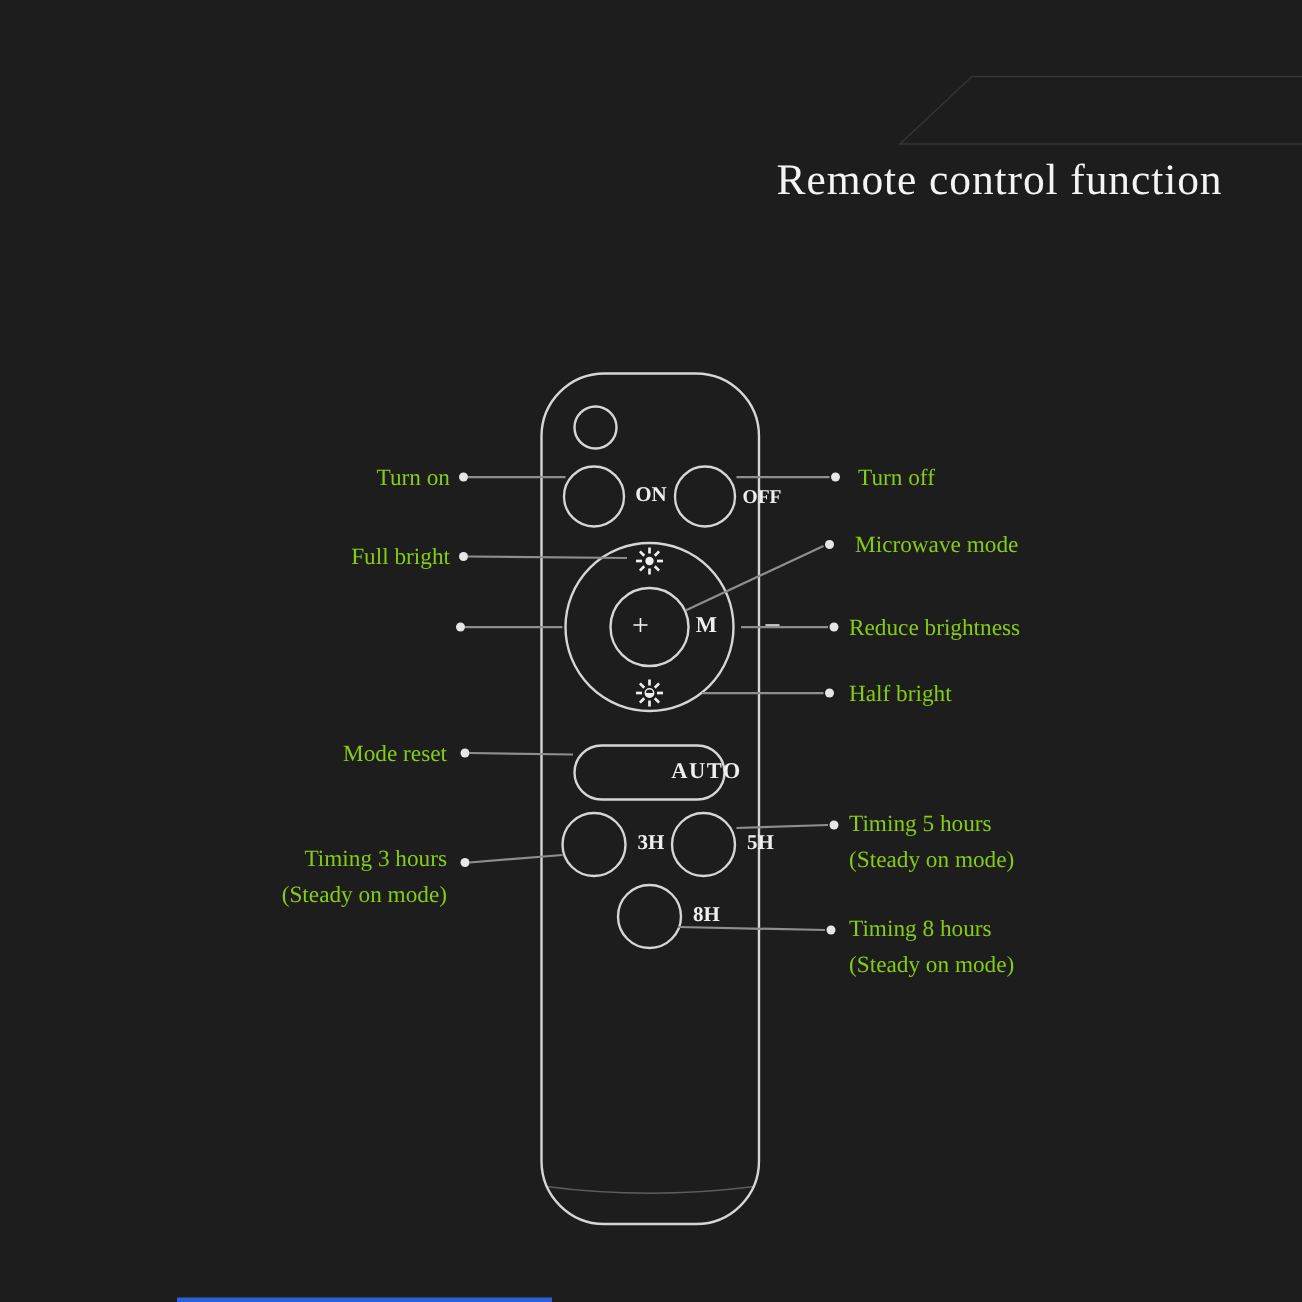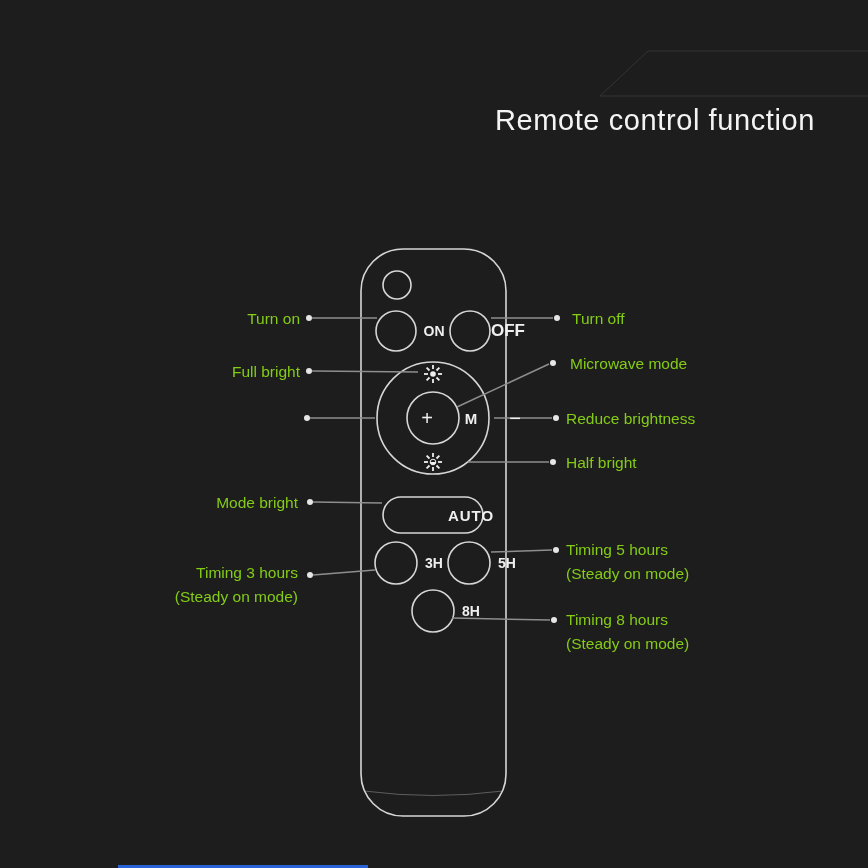--- a/index.html
+++ b/index.html
@@ -1,19 +1,19 @@
 <!DOCTYPE html>
 <html><head>
 <meta charset="utf-8">
 <style>
   html,body { margin:0; padding:0; background:#111; }
   .stage {
     position:relative; width:868px; height:868px;
     background:#1d1d1d; overflow:hidden;
-    font-family:Liberation Sans, sans-serif;
+    font-family:Liberation Serif, serif;
     -webkit-font-smoothing:antialiased;
   }
   .overlay { position:absolute; left:0; top:0; }
   .page-title {
     position:absolute; top:104px; right:53px; margin:0;
     font-size:29px; font-weight:400; letter-spacing:0.6px;
     color:#f4f4f4;
   }
   .btn-label {
     position:absolute; transform:translate(-50%,-50%);
@@ -108,37 +108,37 @@
       <circle cx="556" cy="418" r="3"></circle>
       <circle cx="553" cy="462" r="3"></circle>
       <circle cx="556" cy="550" r="3"></circle>
       <circle cx="554" cy="620" r="3"></circle>
     </g>
   </svg>
 
   <h1 class="page-title">Remote control function</h1>
 
   <div class="btn-label" style="left:396px; top:331px; font-size:14px;">ON</div>
-  <div class="btn-label" style="left:470px; top:331px; font-size:17px;">OFF</div>
+  <div class="btn-label" style="left:470px; top:331px; font-size:13px;">OFF</div>
   <div class="btn-label" style="left:433px; top:418px; font-size:15px;">M</div>
   <div class="btn-label" style="left:389px; top:418px; font-size:20px; font-weight:400;">+</div>
   <div class="btn-label" style="left:477px; top:418px; font-size:20px; font-weight:400;">−</div>
   <div class="btn-label" style="left:433px; top:515px; font-size:15px; letter-spacing:1px;">AUTO</div>
   <div class="btn-label" style="left:396px; top:563px; font-size:14px;">3H</div>
   <div class="btn-label" style="left:469px; top:563px; font-size:14px;">5H</div>
   <div class="btn-label" style="left:433px; top:611px; font-size:14px;">8H</div>
 
   <div class="ann side-left" style="top:307px; right:568px;">
     <span>Turn on</span>
   </div>
   <div class="ann side-left" style="top:360px; right:568px;margin-left:41px;">
     <span>Full bright</span>
   </div>
   <div class="ann side-left" style="top:491px; right:570px;">
-    <span>Mode bright</span>
+    <span>Mode reset</span>
   </div>
   <div class="ann side-left" style="top:561px; right:570px; line-height:24px;margin-left:38px;">
     <span>Timing 3 hours</span>
     <span class="sub">(Steady on mode)</span>
   </div>
 
   <div class="ann side-right" style="top:307px; left:572px;">
     <span>Turn off</span>
   </div>
   <div class="ann side-right" style="top:352px; left:570px;">

